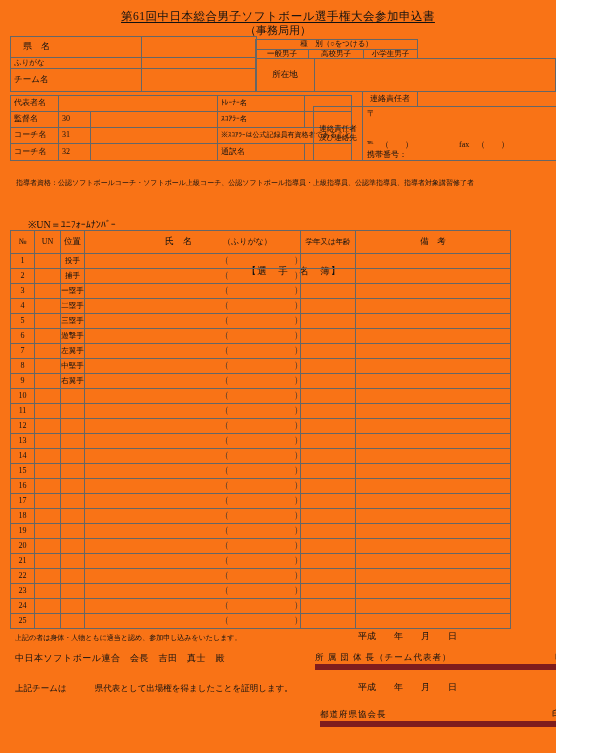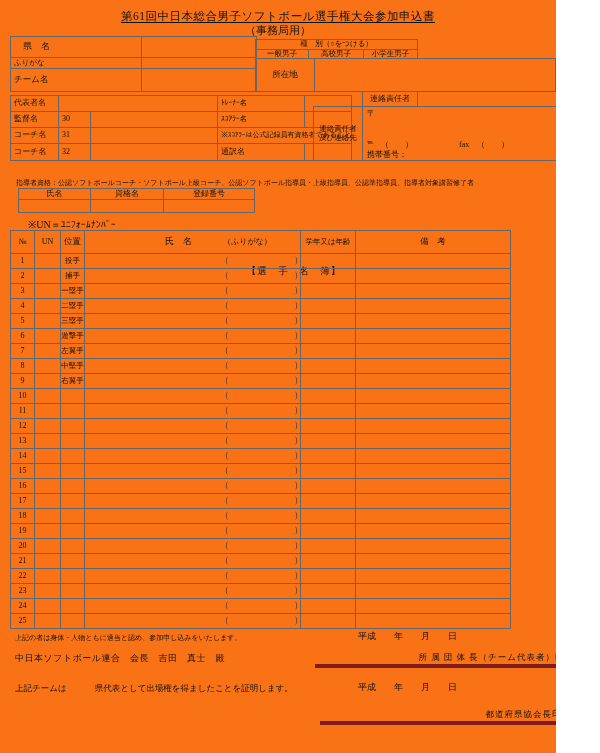--- a/index.html
+++ b/index.html
@@ -17,21 +17,21 @@
   .pad12{padding-left:12px!important;}
   .f7{font-size:7px!important;} .f75{font-size:7.5px!important;} .f85{font-size:8.5px!important;} .f9{font-size:9px!important;}
   .cell{position:absolute;border:1px solid #666;box-sizing:border-box;font-size:8px;line-height:1.1;
         display:flex;align-items:center;justify-content:center;text-align:center;}
   .note{position:absolute;font-size:7px;line-height:1.2;white-space:nowrap;}
   .name-cell{position:relative;}
   .name-cell .paren-open{position:absolute;left:135px;top:50%;transform:translateY(-50%);font-size:9px;color:#333;}
   .name-cell .paren-close{position:absolute;left:209px;top:50%;transform:translateY(-50%);font-size:9px;color:#333;}
   .hdr-name{position:absolute;left:80px;top:50%;transform:translateY(-50%);font-size:9px;}
   .hdr-furi{position:absolute;left:138px;top:50%;transform:translateY(-50%);font-size:8px;}
-  .sig{position:absolute;border-bottom:4px solid #7f1d1d;display:flex;justify-content:flex-end;
+  .sig{position:absolute;border-bottom:6px solid #7f1d1d;display:flex;justify-content:space-between;
        align-items:flex-end;font-size:8.5px;letter-spacing:1px;}
   .ftxt{position:absolute;font-size:8.5px;white-space:nowrap;}
   .contact-detail span{position:absolute;font-size:8px;}
 </style>
 </head>
 <body>
 
 <div id="page">
 
   <div class="abs doc-title">第61回中日本総合男子ソフトボール選手権大会参加申込書</div>
@@ -136,39 +136,20 @@
   <div class="cell contact-detail" style="left:362px;top:106px;width:197px;height:55px;display:block;">
     <span style="left:4px;top:2px;font-size:8.5px;">〒</span>
     <span style="left:4px;top:34px;">℡</span>
     <span style="left:18px;top:34px;">（　　）</span>
     <span style="left:96px;top:34px;">fax</span>
     <span style="left:114px;top:34px;">（　　）</span>
     <span style="left:4px;top:44px;">携帯番号：</span>
   </div>
 
   <div class="note" style="left:16px;top:179px;">指導者資格：公認ソフトボールコーチ・ソフトボール上級コーチ、公認ソフトボール指導員・上級指導員、公認準指導員、指導者対象講習修了者</div>
-  <table class="blk" style="left:18px;top:188px;">
-    <colgroup>
-        <col style="width:72px">
-        <col style="width:73px">
-        <col style="width:91px">
-      </colgroup>
-    <tbody>
-        <tr style="height:11px">
-      <th class="tc">氏名</th>
-      <th class="tc">資格名</th>
-      <th class="tc">登録番号</th>
-    </tr>
-    <tr style="height:13px">
-      <td></td>
-      <td></td>
-      <td></td>
-    </tr>
-  </tbody>
-    </table>
 
   <div class="note" style="left:28px;top:219px;font-size:10px;">※UN＝ﾕﾆﾌｫｰﾑﾅﾝﾊﾞｰ</div>
   <div class="abs" style="left:194px;top:217px;width:200px;text-align:center;font-size:9.5px;letter-spacing:1px;margin-top:48px;">【選　手　名　簿】</div>
 
   <table class="blk" style="left:10px;top:230px;">
     <colgroup>
       <col style="width:24px">
         <col style="width:26px">
         <col style="width:24px">
       <col style="width:216px">

